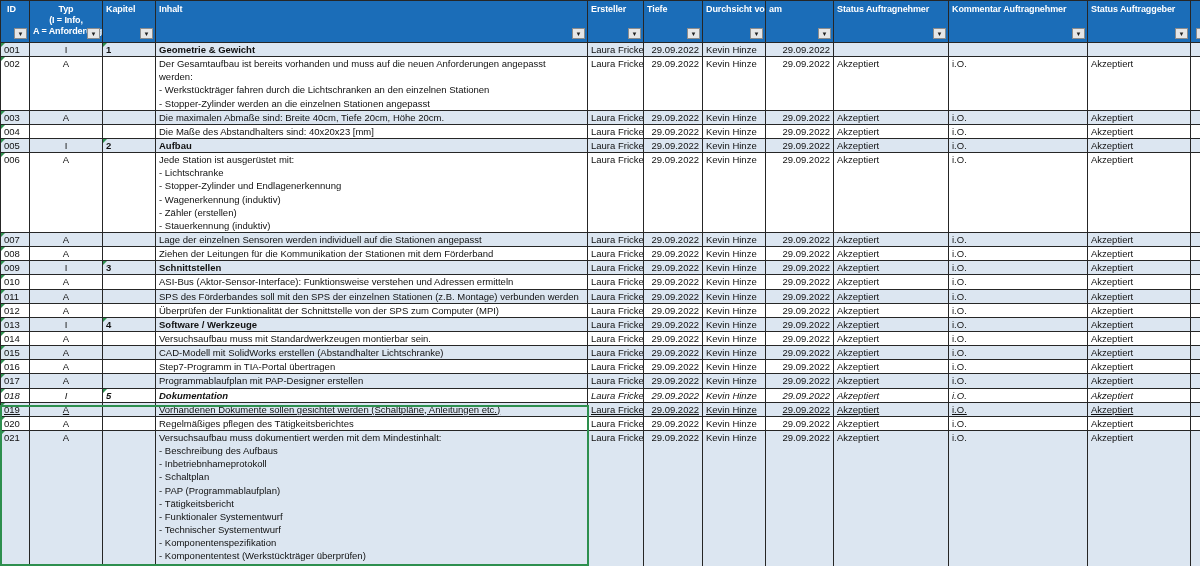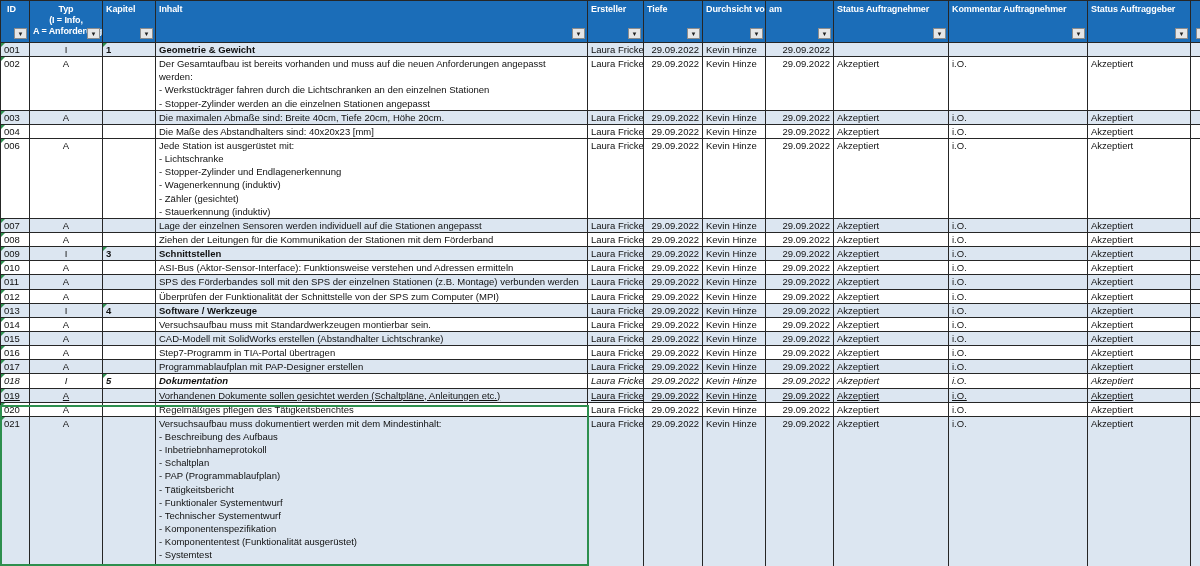--- a/index.html
+++ b/index.html
@@ -193,30 +193,46 @@
           </td>
           <td>Laura Fricke</td>
           <td class="al-r">29.09.2022</td>
           <td>Kevin Hinze</td>
           <td class="al-r">29.09.2022</td>
           <td>Akzeptiert</td>
           <td>i.O.</td>
           <td>Akzeptiert</td>
           <td></td>
         </tr>
+        <tr class="shaded section" style="height: 13px;">
+          <td>005<span class="tri"></span></td>
+          <td class="al-c">I</td>
+          <td class="c-kap">2<span class="tri"></span></td>
+          <td>
+            <div class="inh-line">Aufbau</div>
+          </td>
+          <td>Laura Fricke</td>
+          <td class="al-r">29.09.2022</td>
+          <td>Kevin Hinze</td>
+          <td class="al-r">29.09.2022</td>
+          <td>Akzeptiert</td>
+          <td>i.O.</td>
+          <td>Akzeptiert</td>
+          <td></td>
+        </tr>
         <tr style="height: 79px;">
           <td>006<span class="tri"></span></td>
           <td class="al-c">A</td>
           <td class="c-kap"></td>
           <td>
             <div class="inh-line">Jede Station ist ausgerüstet mit:</div>
             <div class="inh-line">- Lichtschranke</div>
             <div class="inh-line">- Stopper-Zylinder und Endlagenerkennung</div>
             <div class="inh-line">- Wagenerkennung (induktiv)</div>
-            <div class="inh-line">- Zähler (gesichtet)</div>
+            <div class="inh-line">- Zähler (erstellen)</div>
             <div class="inh-line">- Stauerkennung (induktiv)</div>
           </td>
           <td>Laura Fricke</td>
           <td class="al-r">29.09.2022</td>
           <td>Kevin Hinze</td>
           <td class="al-r">29.09.2022</td>
           <td>Akzeptiert</td>
           <td>i.O.</td>
           <td>Akzeptiert</td>
           <td></td>
@@ -452,21 +468,21 @@
           <td>
             <div class="inh-line">Versuchsaufbau muss dokumentiert werden mit dem Mindestinhalt:</div>
             <div class="inh-line">- Beschreibung des Aufbaus</div>
             <div class="inh-line">- Inbetriebnhameprotokoll</div>
             <div class="inh-line">- Schaltplan</div>
             <div class="inh-line">- PAP (Programmablaufplan)</div>
             <div class="inh-line">- Tätigkeitsbericht</div>
             <div class="inh-line">- Funktionaler Systementwurf</div>
             <div class="inh-line">- Technischer Systementwurf</div>
             <div class="inh-line">- Komponentenspezifikation</div>
-            <div class="inh-line">- Komponententest (Funktionalität ausgerüstet)</div>
+            <div class="inh-line">- Komponententest (Werkstückträger überprüfen)</div>
             <div class="inh-line">- Systemtest</div>
           </td>
           <td>Laura Fricke</td>
           <td class="al-r">29.09.2022</td>
           <td>Kevin Hinze</td>
           <td class="al-r">29.09.2022</td>
           <td>Akzeptiert</td>
           <td>i.O.</td>
           <td>Akzeptiert</td>
           <td></td>

